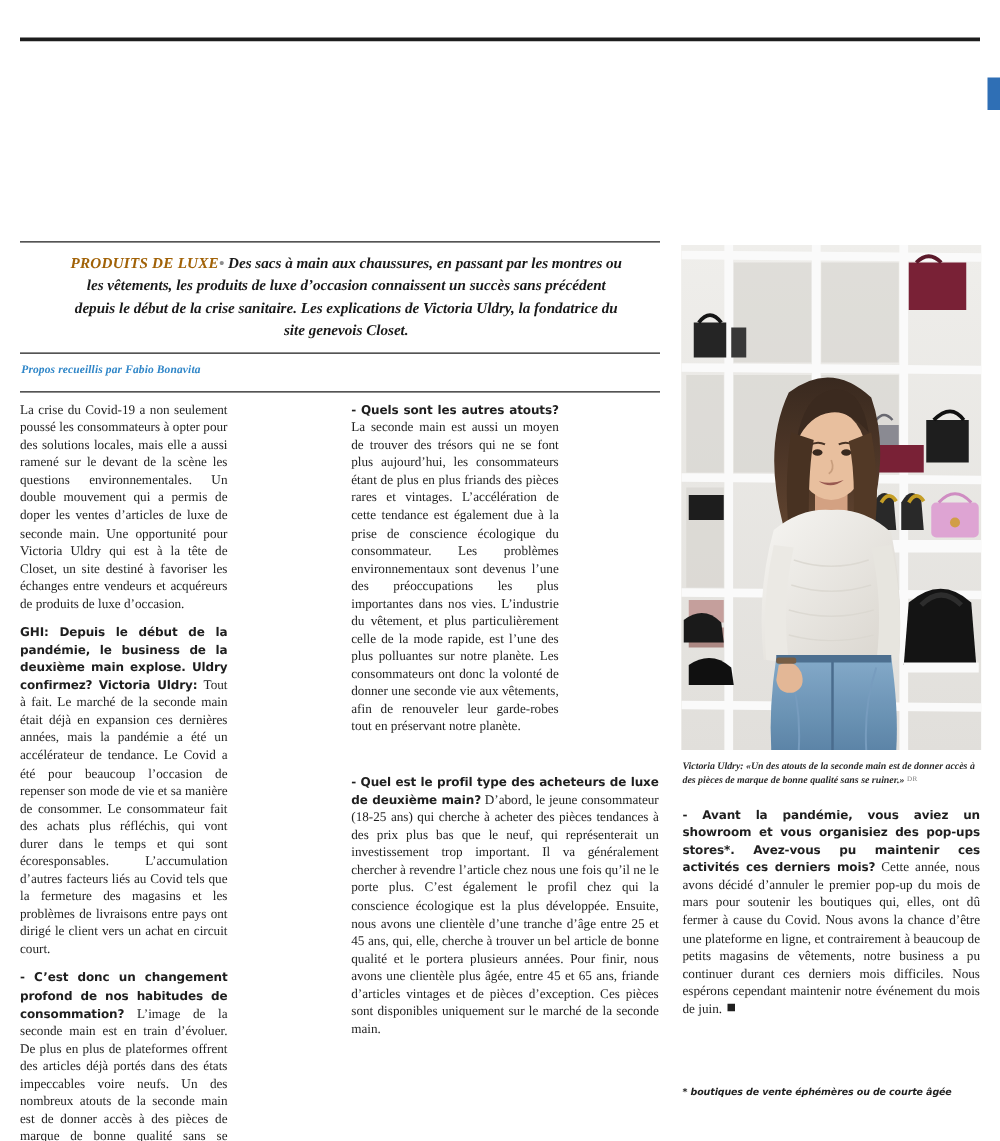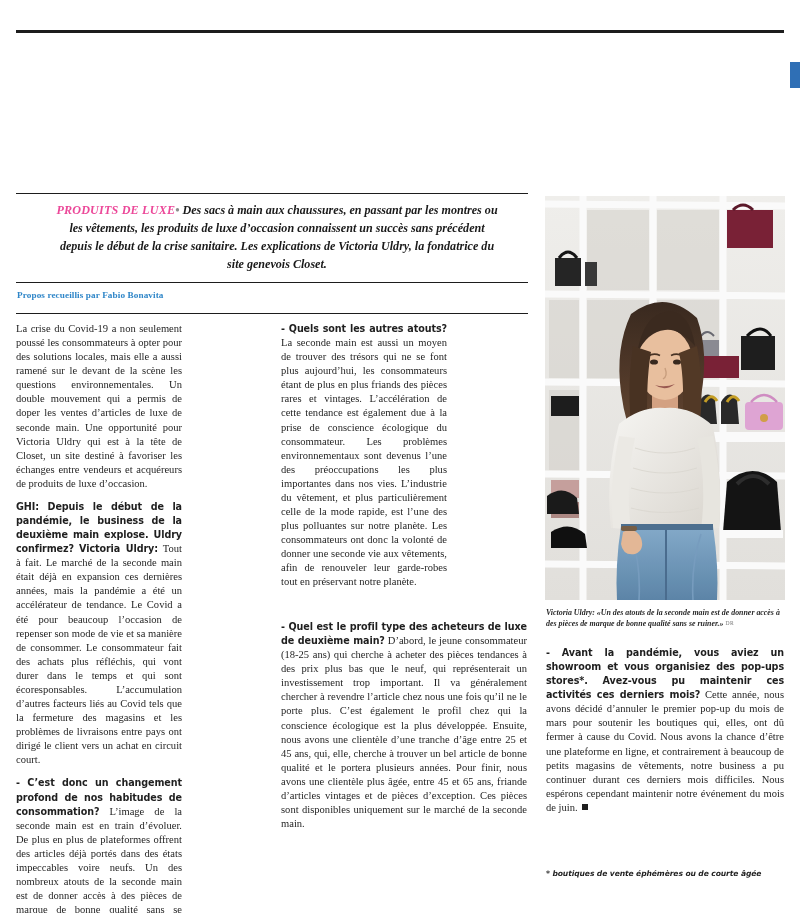--- a/index.html
+++ b/index.html
@@ -125,31 +125,32 @@
     font-family: "Liberation Serif", serif;
     font-style: italic;
     font-weight: bold;
     font-size: 12.1px;
     line-height: 1.48;
     color: #1a1a1a;
   }
   .lead .kicker {
     font-style: italic;
     font-weight: bold;
-    color: #ec4899;
+    color: #a16207;
     letter-spacing: 0.2px;
   }
   .lead .bullet { color: #8d8d8d; }
 
   
   .byline {
     position: absolute;
     left: 17px;
     top: 290px;
     font-family: "Liberation Serif", serif;
+    font-style: italic;
     font-weight: bold;
     font-size: 9.2px;
     color: #2f86c8;
     letter-spacing: 0.1px;
   }
 
   
   .col {
     position: absolute;
     font-family: "Liberation Serif", serif;

